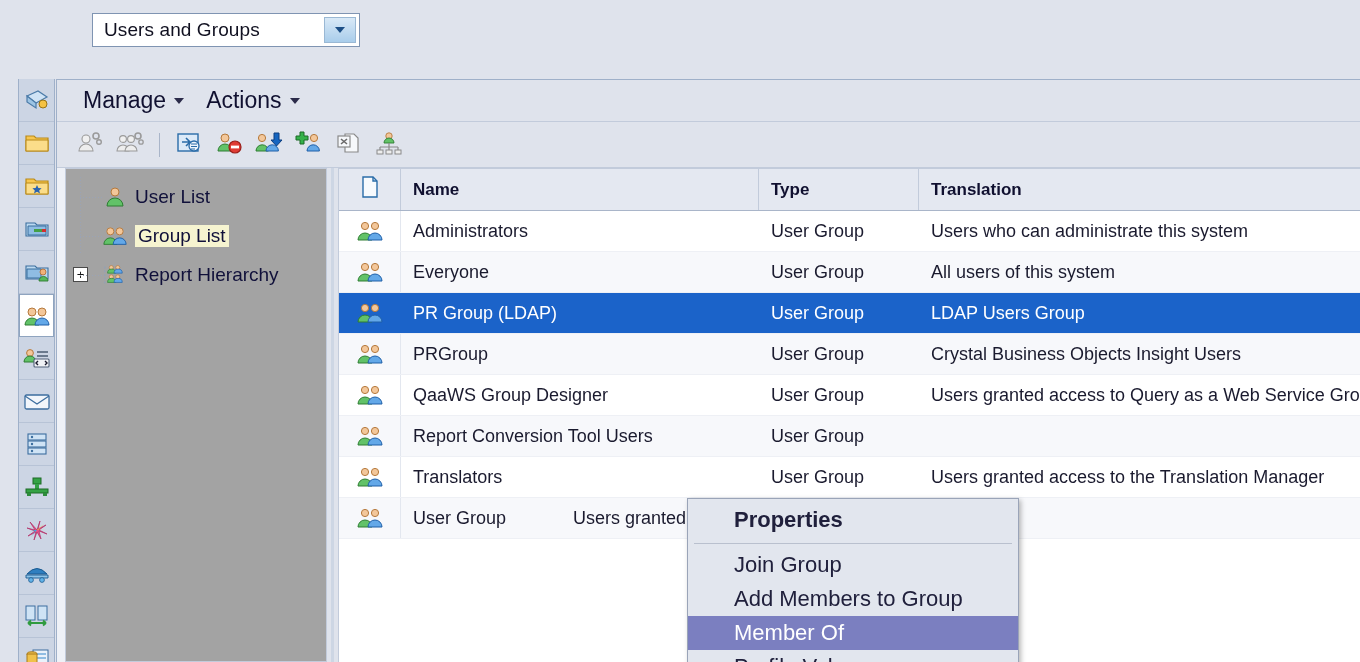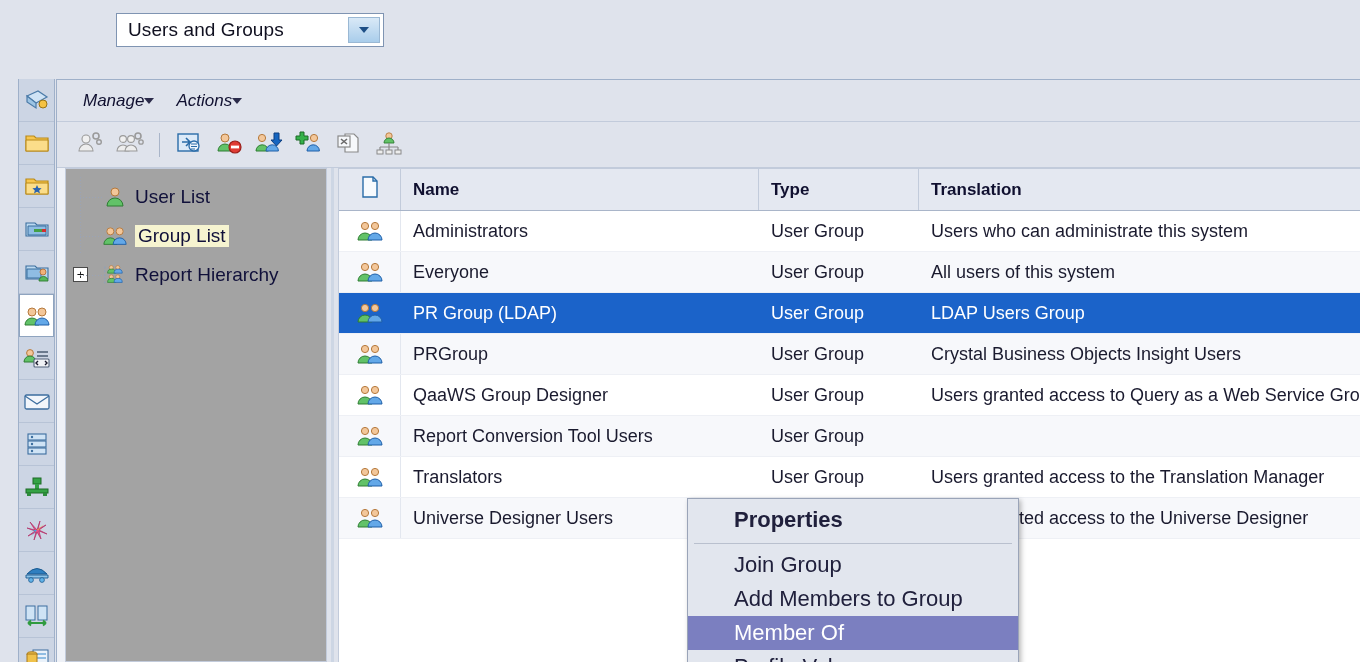--- a/index.html
+++ b/index.html
@@ -10,21 +10,21 @@
     font-size:15px;
     color:#1a1a2e;
     overflow:hidden;
     position:relative;
   }
   .app{position:absolute;inset:0;}
 
   
   .topbar{position:absolute;left:0;top:0;width:1360px;height:68px;background:#dfe3ec;}
   .combo{
-    position:absolute;left:116px;top:13px;width:268px;height:34px;
+    position:absolute;left:92px;top:13px;width:268px;height:34px;
     background:#ffffff;border:1px solid #7f94b2;box-sizing:border-box;
     display:flex;align-items:center;
   }
   .combo .combo-val{padding-left:11px;font-size:19px;color:#101020;letter-spacing:.1px;}
   .combo .combo-arrow{
     position:absolute;right:3px;top:3px;width:32px;height:26px;
     background:linear-gradient(#d9e9f7,#a9cdeb);
     border:1px solid #9ab8d4;box-sizing:border-box;
     display:flex;align-items:center;justify-content:center;
   }
@@ -51,22 +51,22 @@
     position:absolute;left:56px;top:79px;width:1304px;height:583px;
     background:#eef1f7;border-top:1px solid #9fb0c9;border-left:1px solid #9fb0c9;
     box-sizing:border-box;
   }
   .menubar{
     position:absolute;left:0;top:0;width:100%;height:42px;
     background:#dfe3ec;border-bottom:1px solid #c2cbdb;box-sizing:border-box;
     display:flex;align-items:center;padding-left:18px;gap:6px;
   }
   .menu-item{
-    display:flex;align-items:center;padding:3px 8px;
-    font-size:17px;color:#101030;cursor:default;font-style:italic;
+    display:flex;align-items:center;gap:8px;padding:3px 8px;
+    font-size:23px;color:#101030;cursor:default;
   }
   .caret{width:0;height:0;border-left:5px solid transparent;border-right:5px solid transparent;border-top:6px solid #2b2b4a;}
 
   .toolbar{
     position:absolute;left:0;top:42px;width:100%;height:46px;
     background:#dfe3ec;border-bottom:1px solid #c2cbdb;box-sizing:border-box;
     display:flex;align-items:center;padding-left:16px;gap:6px;
   }
   .tb-btn{width:34px;height:34px;display:flex;align-items:center;justify-content:center;}
   .tb-sep{width:1px;height:24px;background:#a9b5c9;margin:0 6px;}
@@ -591,21 +591,20 @@
             </div>
             <div class="trow alt">
               <div class="td c-ico">
                 <svg width="28" height="22" viewBox="0 0 28 22">
                   <circle cx="9" cy="6" r="3.6" fill="#f3c79a" stroke="#b5793c" stroke-width="1"></circle>
                   <circle cx="19" cy="6" r="3.6" fill="#f3c79a" stroke="#b5793c" stroke-width="1"></circle>
                   <path d="M2 20 a7 7 0 0 1 14 0 Z" fill="#62c268" stroke="#2e7d32" stroke-width="1"></path>
                   <path d="M12 20 a7 7 0 0 1 14 0 Z" fill="#63a8e8" stroke="#1e5fa8" stroke-width="1"></path>
                 </svg>
               </div>
-              <div class="td c-name">Universe Designer Users</div>
               <div class="td c-type">User Group</div>
               <div class="td c-desc">Users granted access to the Universe Designer</div>
             </div>
           </div>
 
       </div>
 
       <div class="ctxmenu">
         <div id="ctx-items">
             <div class="mi bold">

